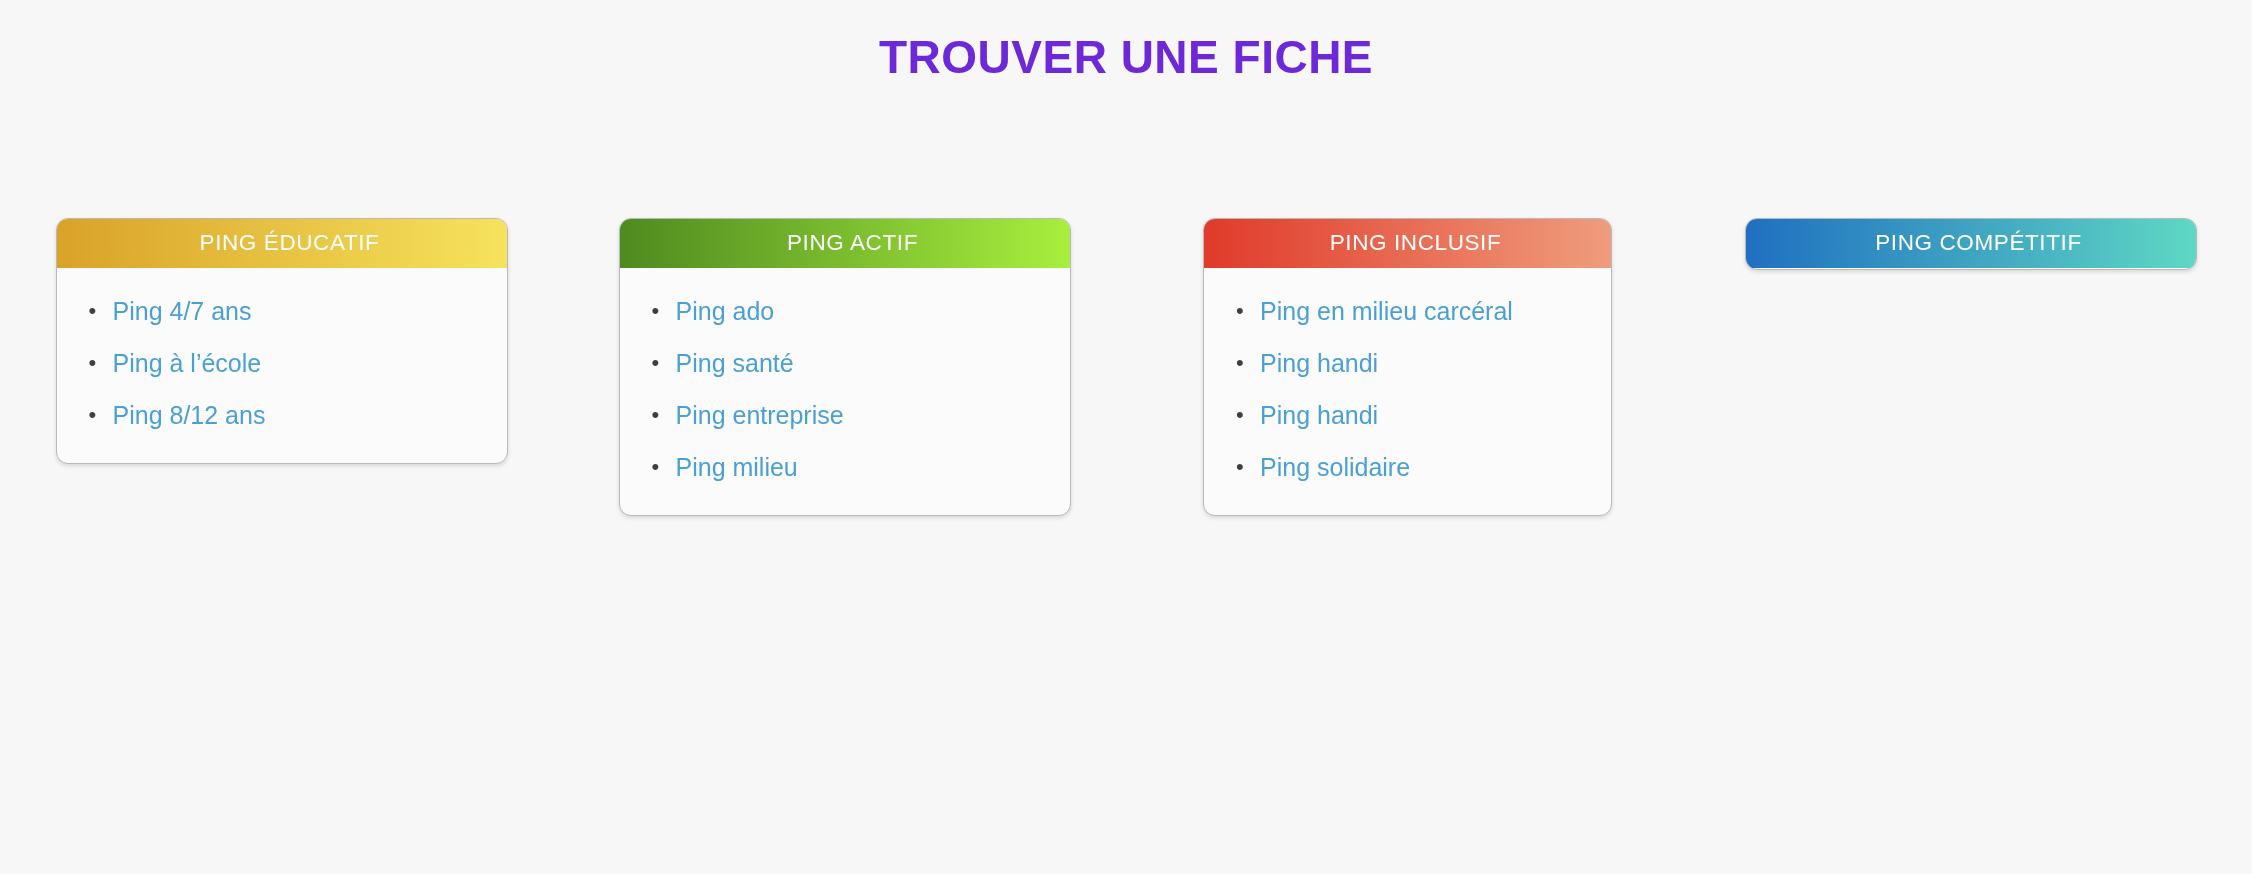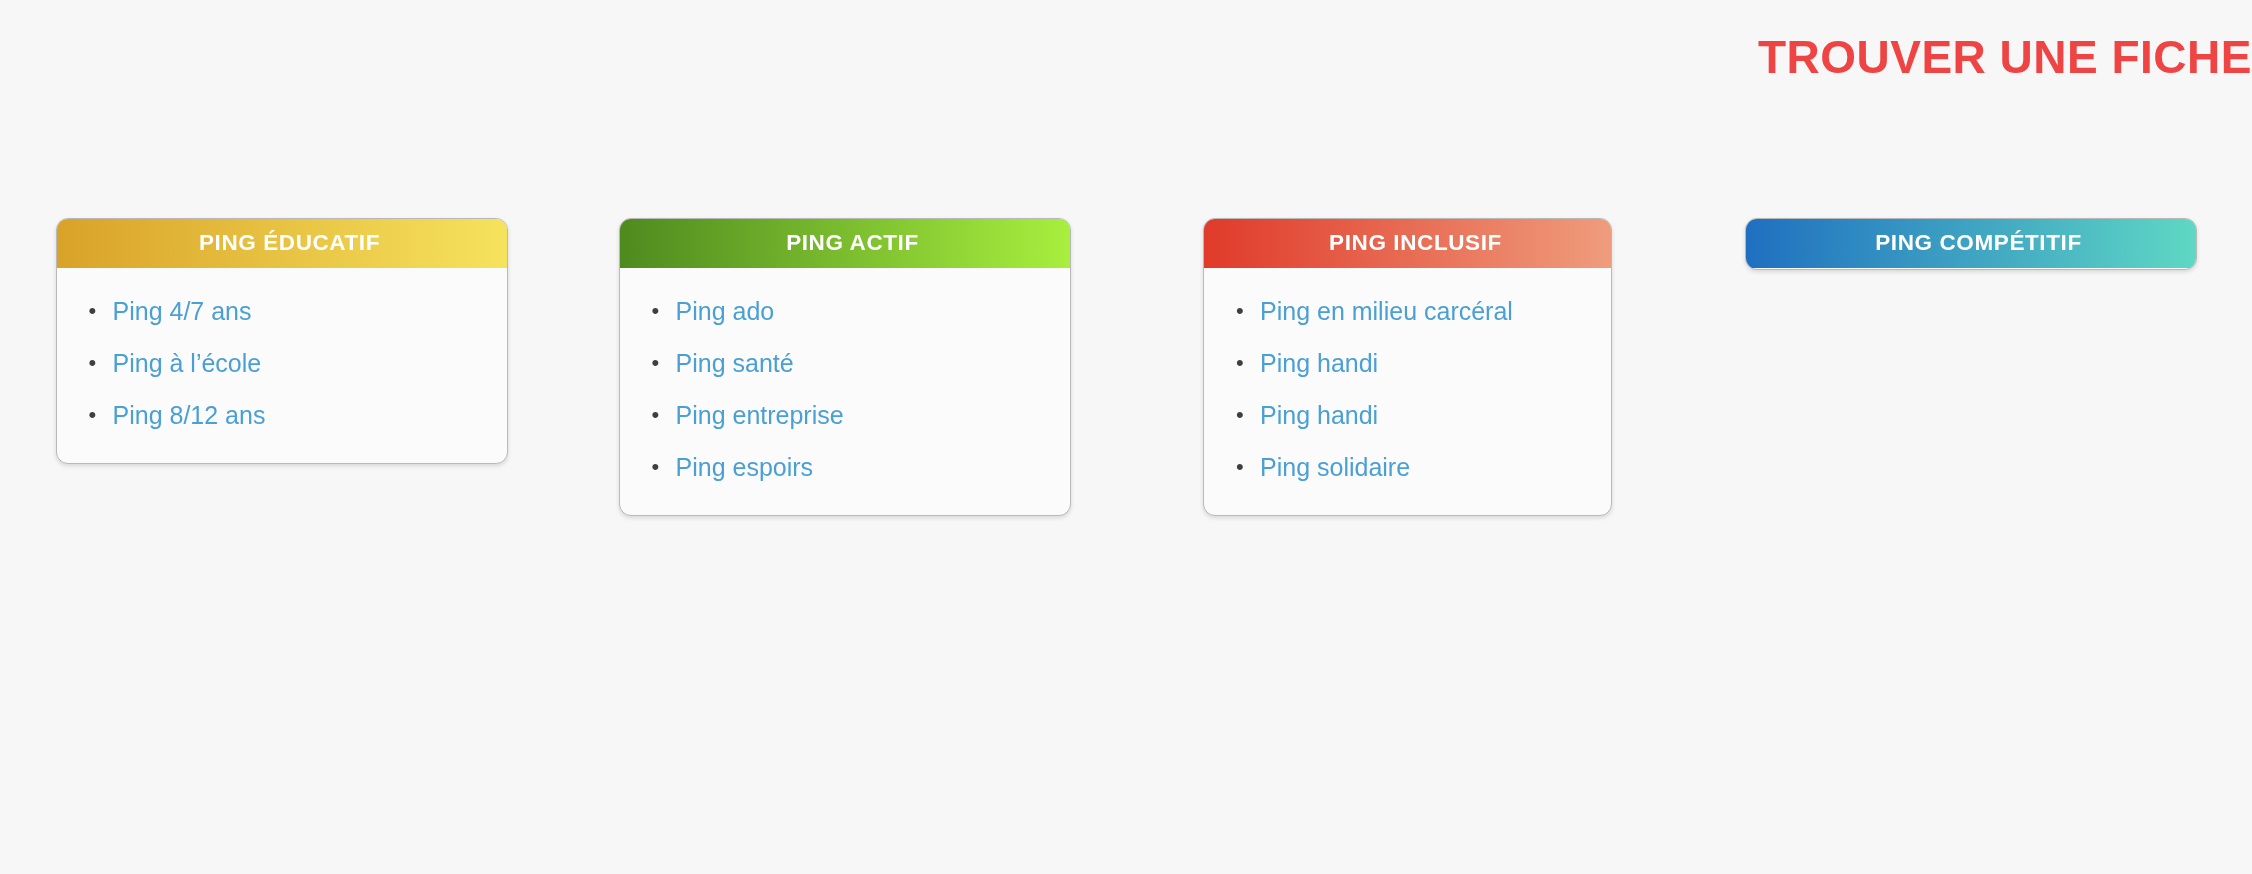--- a/index.html
+++ b/index.html
@@ -13,24 +13,24 @@
     font-family: "Liberation Sans", sans-serif;
     overflow: hidden;
   }
   .page {
     position: relative;
     width: 2252px;
     height: 874px;
     box-sizing: border-box;
   }
   .page-title {
-    text-align: right;
+    text-align: center;
     font-size: 46px;
     font-weight: bold;
-    color: #ef4444;
+    color: #6d28d9;
     letter-spacing: 0.5px;
     margin: 0;
     padding-top: 30px;
   }
   .cards-row {
     position: absolute;
     top: 218px;
     left: 0;
     width: 2252px;
     display: flex;
@@ -49,21 +49,21 @@
   .card-slot {
     width: 563px;
     display: flex;
     justify-content: center;
   }
   .card-header {
     height: 50px;
     line-height: 50px;
     text-align: center;
     color: #ffffff;
-    font-weight: bold;
+    font-weight: normal;
     font-size: 22.5px;
     letter-spacing: 0.6px;
     border-radius: 11px 11px 0 0;
     position: relative;
     top: -1px;
     margin-left: -1px;
     margin-right: -1px;
     width: calc(100% + 2px);
     box-sizing: border-box;
     padding-left: 16px;
@@ -122,21 +122,21 @@
     </div>
 
     <div class="card-slot">
       <div class="card" style="width:452px;">
         <div class="card-header" style="background:linear-gradient(90deg,#4e8a1f 0%,#a8ef3e 100%);">PING ACTIF</div>
         <div class="card-body">
           <ul class="card-list">
             <li><a href="#">Ping ado</a></li>
             <li><a href="#">Ping santé</a></li>
             <li><a href="#">Ping entreprise</a></li>
-            <li><a href="#">Ping espoirs</a></li>
+            <li><a href="#">Ping milieu</a></li>
           </ul>
         </div>
       </div>
     </div>
 
     <div class="card-slot">
       <div class="card" style="width:409px;">
         <div class="card-header" style="background:linear-gradient(90deg,#e03a2a 0%,#ef9d7d 100%);">PING INCLUSIF</div>
         <div class="card-body">
           <ul class="card-list">

